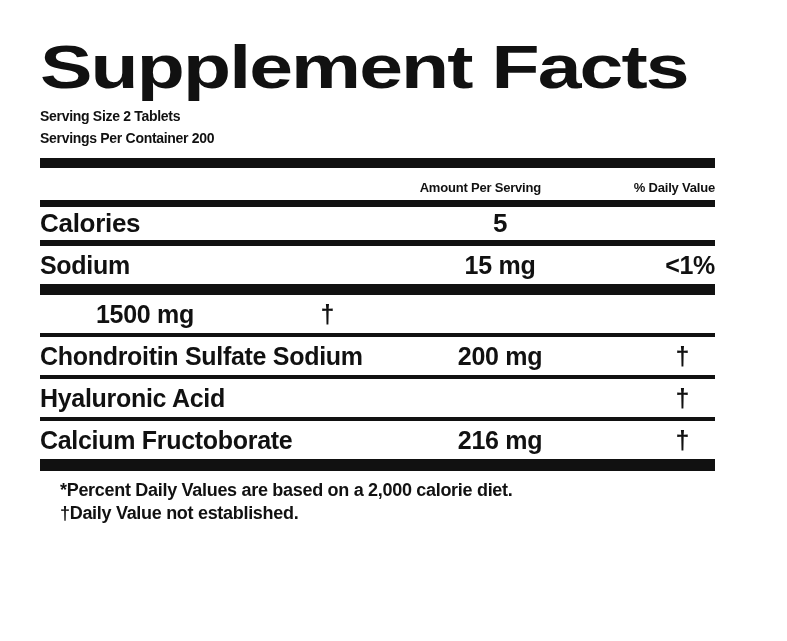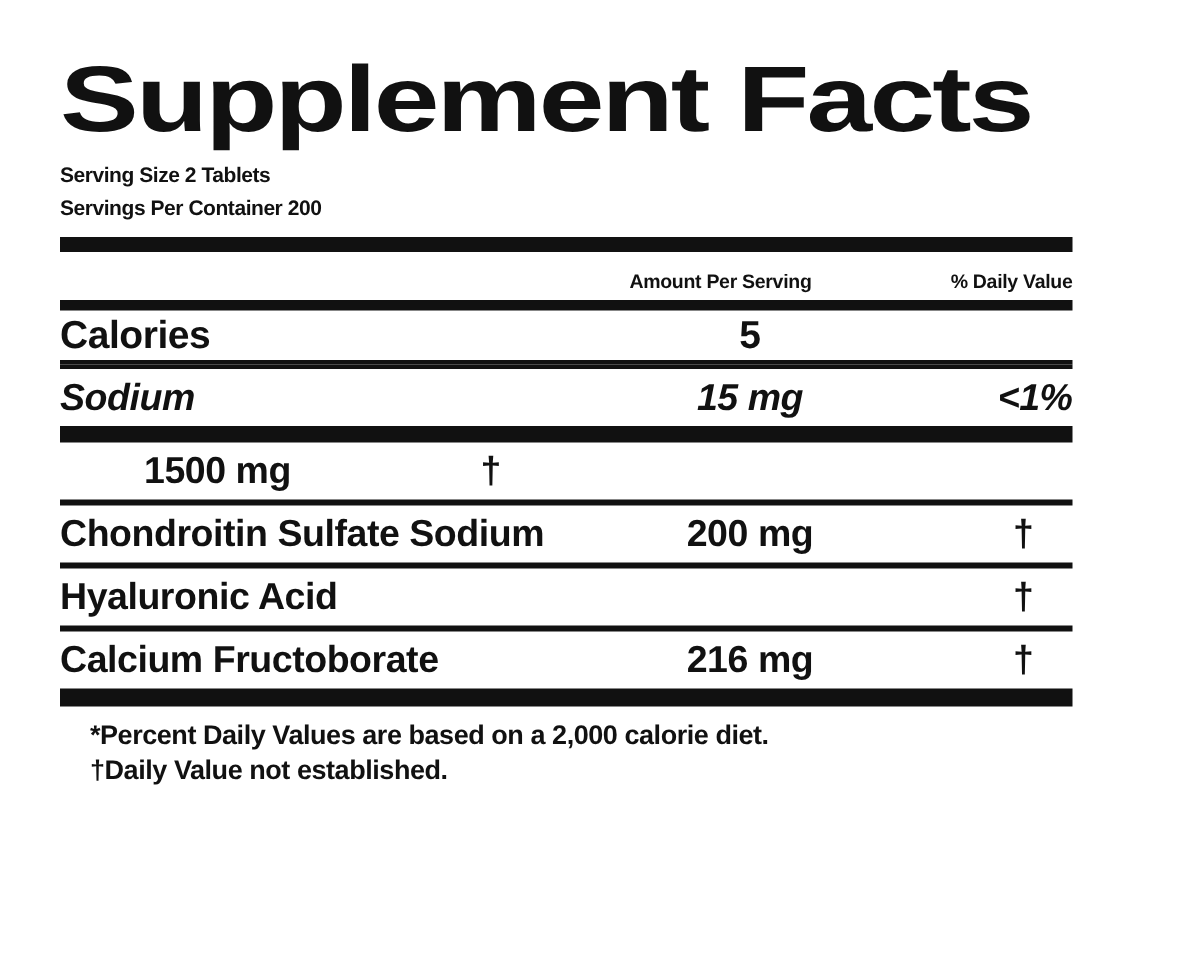--- a/index.html
+++ b/index.html
@@ -61,21 +61,21 @@
   .row-hdr {
     height: 32px;
     font-size: 13px;
     align-items: flex-end;
     padding-bottom: 5px;
     box-sizing: border-box;
     letter-spacing: -0.2px;
   }
   .row-cal  { height: 33px; font-size: 26px; }
   .row-n    { height: 41px; }
-  .row-na   { height: 38px; font-style: italic; }
+  .row-na   { height: 38px; }
   .row-i    { height: 38px; }
 
   .c-label { flex: 1; text-align: left; }
   .c-amt   { width: 210px; text-align: center; }
   .c-dv    { width: 110px; text-align: right; }
   .row-hdr .c-amt {
     text-align: right;
     padding-right: 64px;
     box-sizing: border-box;
   }

